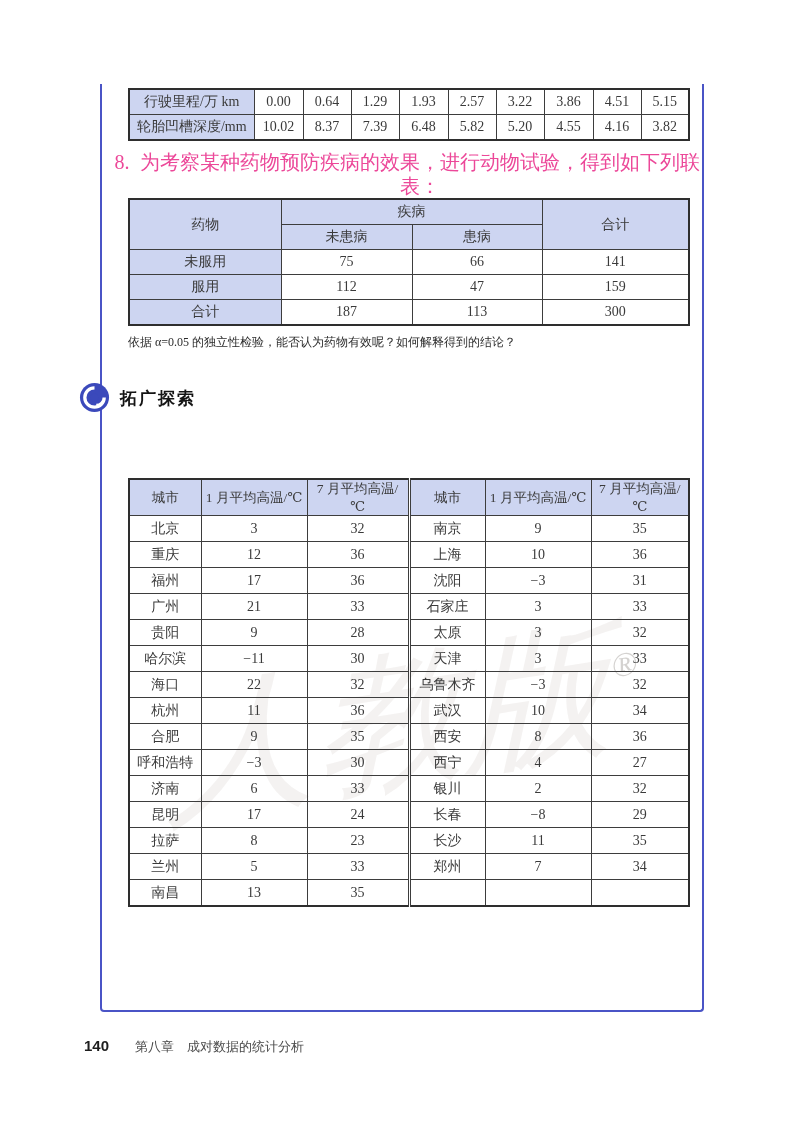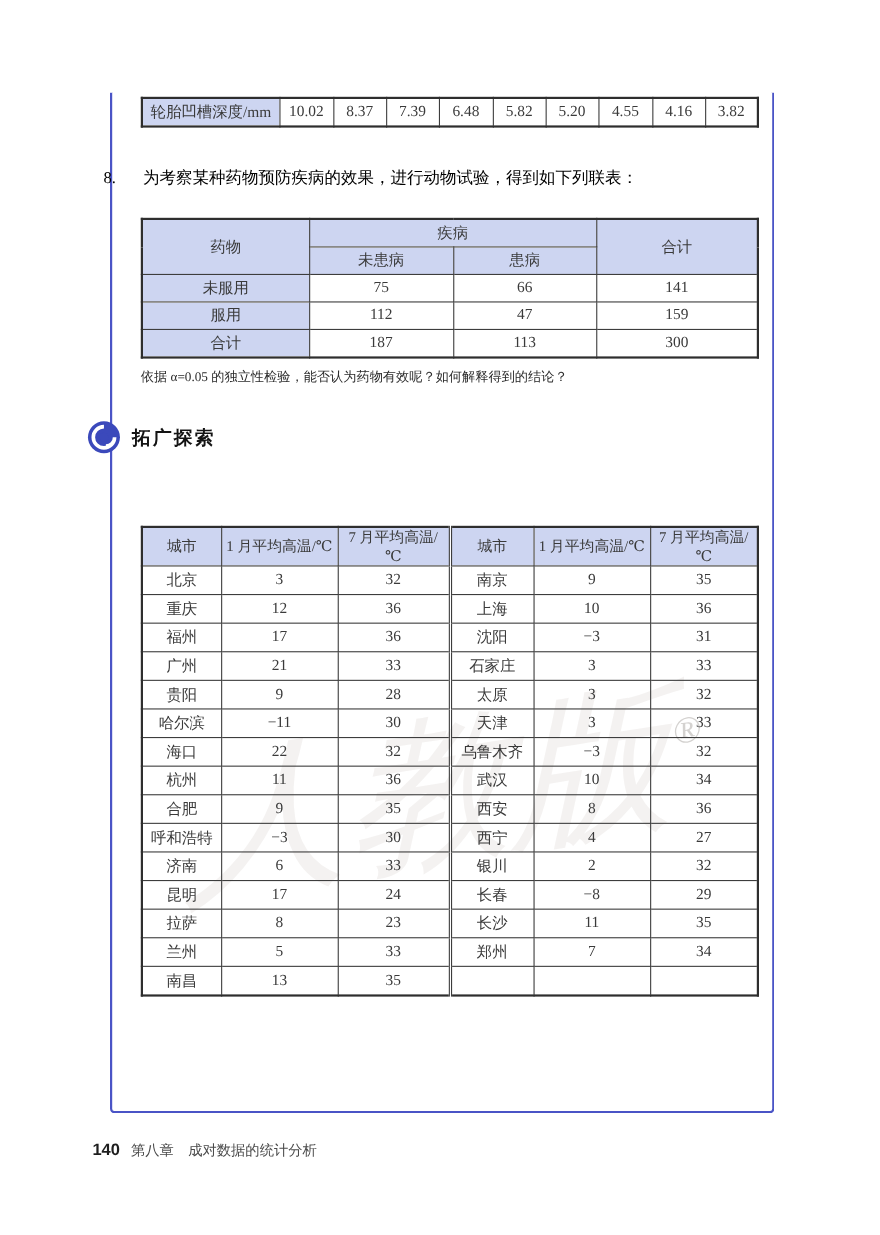--- a/index.html
+++ b/index.html
@@ -28,21 +28,21 @@
   }
   .outer{border:2px solid #2e2e2e;}
   .fill{background:#cdd5f1;}
 
   
   .mileage{position:absolute;left:128px;top:88px;width:560px;}
   .mileage td{height:24px;}
   .mileage td:first-child{background:#cdd5f1;}
 
   
-  .qline{position:absolute;font-size:15px;color:#000000;line-height:24px;}
+  .qline{position:absolute;font-size:20px;color:#ec4899;line-height:24px;text-align:center;}
   .qnum{display:inline-block;width:18px;}
   .hang{padding-left:18px;text-indent:-18px;}
 
   .unit-note{position:absolute;left:128px;top:170px;width:560px;font-size:14.5px;color:#2b2b2b;margin-top:36px;}
 
   
   .conting{position:absolute;left:128px;top:198px;width:560px;}
   .conting td{height:24px;}
 
   .alpha-line{position:absolute;left:128px;top:334px;width:565px;font-size:12px;color:#2b2b2b;}
@@ -63,21 +63,21 @@
   .temps th:nth-child(4),.temps td:nth-child(4){border-left:3px double #3d3d3d;}
 
   .subq{position:absolute;left:128px;top:929px;width:566px;}
   .subq .qline2{font-size:15px;color:#2b2b2b;line-height:27px;}
   .indent2{padding-left:36px;text-indent:-36px;}
   .cont-line{padding-left:36px;}
 
   .footer{position:absolute;left:84px;top:1037px;font-size:13px;color:#4a4a4a;}
   .footer .pnum{
     font-family:"Liberation Sans","DejaVu Sans",sans-serif;font-weight:bold;
-    font-size:15px;color:#1e1e1e;margin-right:10px;
+    font-size:15px;color:#1e1e1e;margin-right:26px;
   }
 </style>
 </head>
 <body>
 
 <div class="page">
 
   <div class="watermark"><span>人教版</span><span class="reg">®</span></div>
 
   <div class="frame"></div>
@@ -91,20 +91,32 @@
           <col style="width:48px">
           <col style="width:48px">
         <col style="width:49px">
           <col style="width:48px">
           <col style="width:48px">
           <col style="width:49px">
         <col style="width:48px">
           <col style="width:48px">
       </colgroup>
       <tbody>
+          <tr>
+            <td>行驶里程/万 km</td>
+            <td>0.00</td>
+            <td>0.64</td>
+            <td>1.29</td>
+            <td>1.93</td>
+            <td>2.57</td>
+            <td>3.22</td>
+            <td>3.86</td>
+            <td>4.51</td>
+            <td>5.15</td>
+          </tr>
           <tr>
             <td>轮胎凹槽深度/mm</td>
             <td>10.02</td>
             <td>8.37</td>
             <td>7.39</td>
             <td>6.48</td>
             <td>5.82</td>
             <td>5.20</td>
             <td>4.55</td>
             <td>4.16</td>

